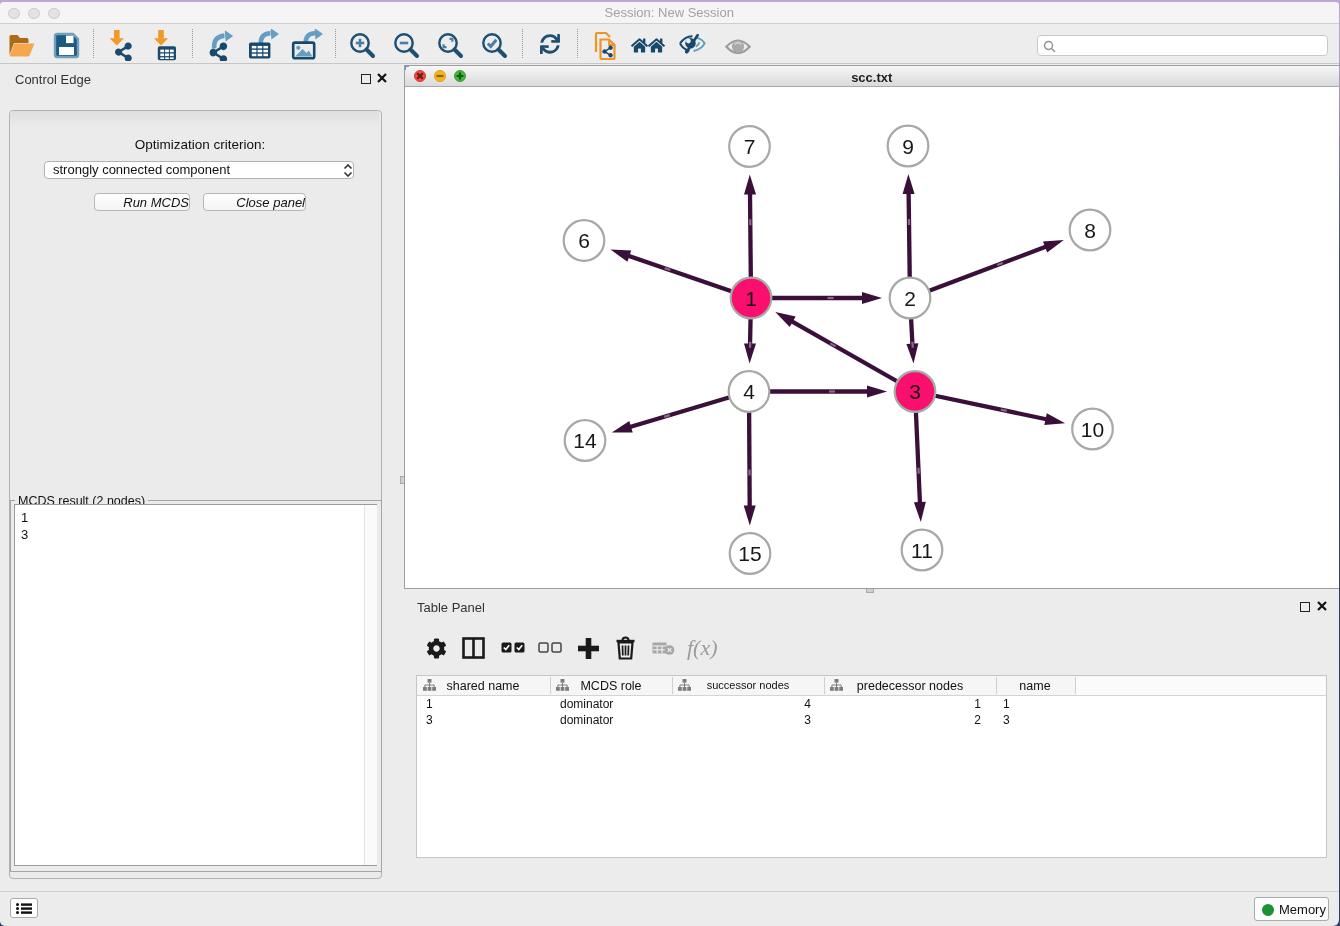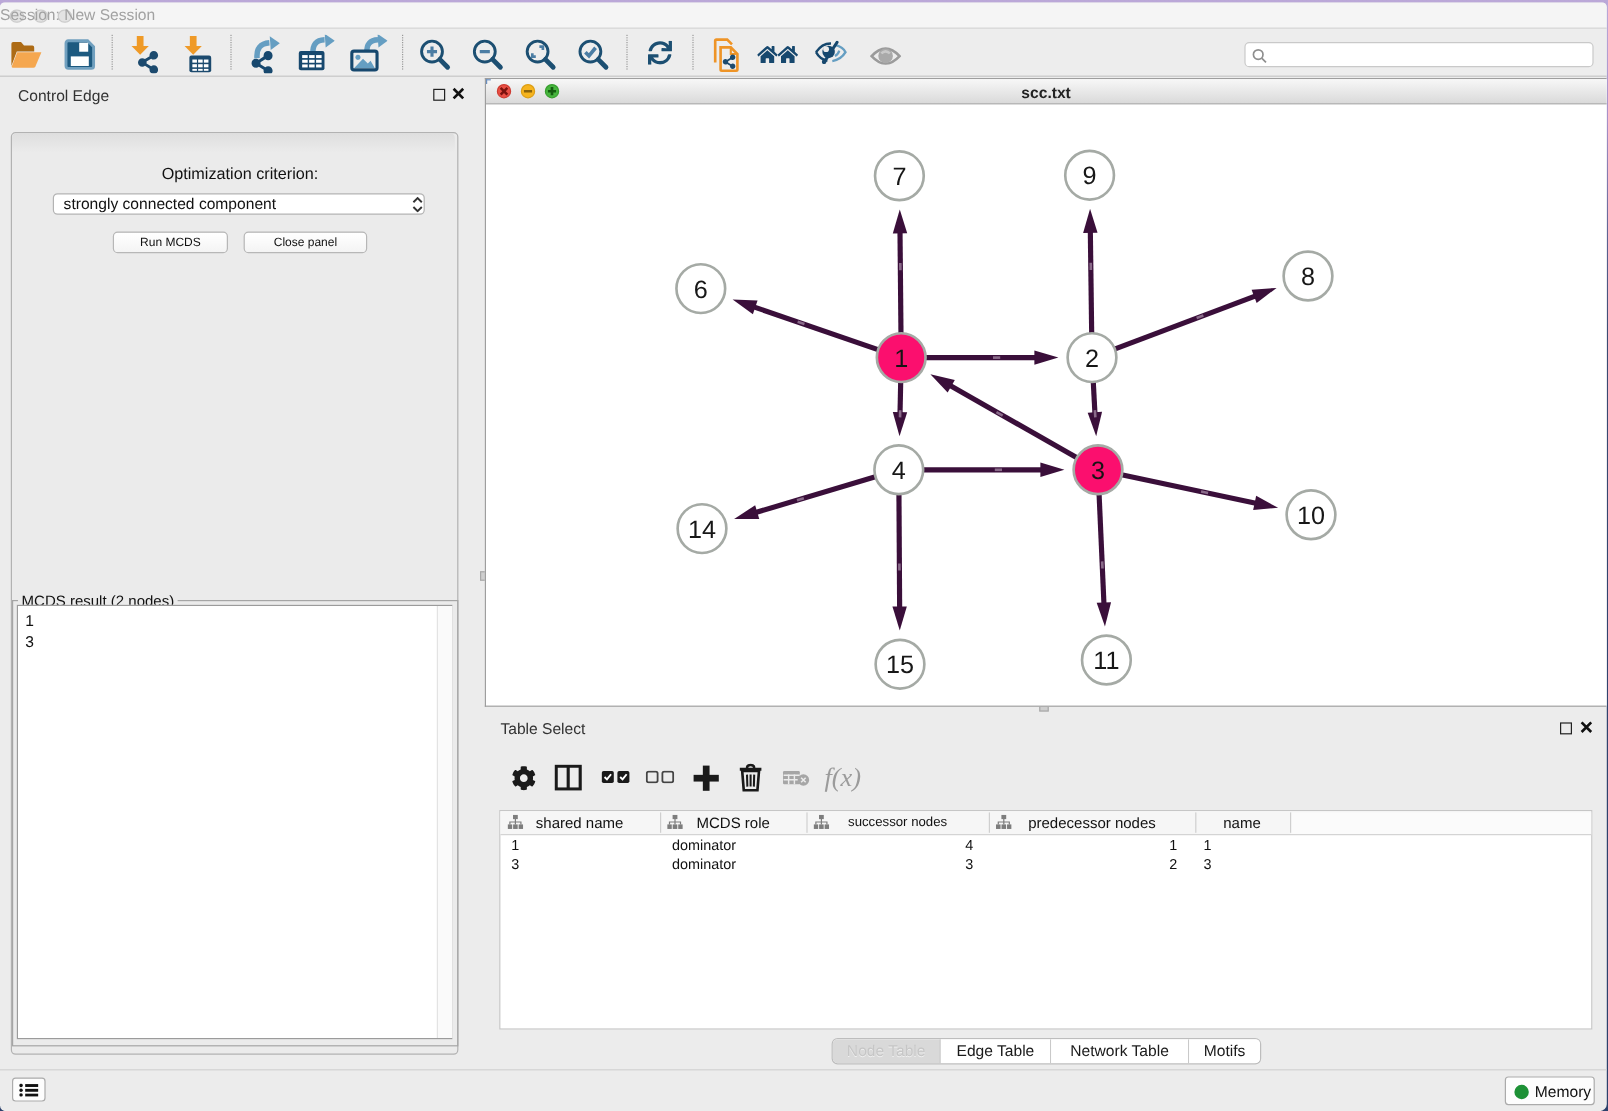--- a/index.html
+++ b/index.html
@@ -6,40 +6,40 @@
   body{width:1340px;height:926px;overflow:hidden;position:relative;
        font-family:"Liberation Sans",sans-serif;
        background:linear-gradient(180deg,#bba8d8 0px,#a88fc8 100px,#5c6191 200px,#3b4a72 280px,#31436e 500px,#2c406b 926px);}
   .app{position:absolute;transform:translateZ(0);left:0;top:2px;width:1338.5px;height:924px;background:#ececec;
        border-radius:4px 4px 6px 5px;overflow:hidden;}
   .abs{position:absolute;}
   
   .titlebar{left:0;top:0;width:100%;height:21px;background:#f5f5f5;border-bottom:1px solid #cfcfcf;}
   .gdot{position:absolute;top:5.5px;width:11.5px;height:11.5px;border-radius:50%;
         background:#e3e3e3;border:1px solid #cbcbcb;box-sizing:border-box;}
-  .apptitle{position:absolute;top:3px;left:0;width:100%;text-align:left;
+  .apptitle{position:absolute;top:3px;left:0;width:100%;text-align:center;
             font-size:13px;color:#a2a2a2;}
   
   .toolbar{left:0;top:22px;width:100%;height:39px;background:#ededed;border-bottom:1px solid #c6c6c6;}
   .tsep{position:absolute;top:5px;height:29px;width:0;border-left:1px dotted #999;}
   .ticon{position:absolute;top:0;}
   .search{position:absolute;left:1037px;top:10.5px;width:289px;height:19px;background:#fff;
           border:1px solid #c9c9c9;border-radius:4px;}
   
   .cpheader{font-size:13px;color:#333;}
   .wbtn-sq{position:absolute;width:8px;height:8px;border:1.4px solid #222;}
   .panelborder{position:absolute;border:1px solid #b2b2b2;border-radius:4px;background:#ebebeb;}
   .tabs{position:absolute;display:flex;height:19px;border:1px solid #c2c2c2;border-radius:5px;
         overflow:hidden;background:#fff;box-shadow:0 1px 1px rgba(0,0,0,.08);}
   .tab{font-size:13px;font-weight:normal;color:#1a1a1a;text-align:center;line-height:19px;
        border-right:1px solid #c9c9c9;background:#fff;}
   .tab:last-child{border-right:none;}
   .tab.sel{background:#d9d9d9;color:#c3c3c3;text-shadow:0 1px 0 #f2f2f2;}
   .btn{position:absolute;background:linear-gradient(#ffffff,#f4f4f4);border:1px solid #b7b7b7;
-       border-radius:4px;font-size:10px;color:#111;text-align:center;box-sizing:border-box;}
+       border-radius:4px;font-size:13px;color:#111;text-align:right;box-sizing:border-box;font-style:italic;}
   select.combo{position:absolute;-webkit-appearance:none;appearance:none;background:#fff;
        border:1px solid #b3b3b3;border-radius:4px;font-size:13px;color:#111;padding-left:8px;}
   .groupbox{position:absolute;border:1px solid #9f9f9f;}
   
   .window{left:404px;top:62.5px;width:934.5px;height:524px;border:1px solid #9e9e9e;border-right:none;background:#ffffff;box-sizing:border-box;}
   .wtitle{position:absolute;left:0;top:0;width:100%;height:21px;
           background:linear-gradient(#f7f7f7,#dadada);border-bottom:1px solid #a8a8a8;box-sizing:border-box;}
   .tl{position:absolute;top:4.6px;width:12px;height:12px;border-radius:50%;box-sizing:border-box;}
   .tabs2{position:absolute;display:flex;height:20px;border:1px solid #bdbdbd;border-radius:5px;
         overflow:hidden;background:#fff;}
@@ -316,21 +316,21 @@
       <text x="687.5" y="349.5" text-anchor="middle" font-size="21" fill="#141414" fill-opacity="0.99">10</text>
       <circle cx="517.0" cy="463.0" r="20.3" fill="#ffffff" stroke="#a5aaa5" stroke-width="2.2"></circle>
       <text x="517.0" y="470.5" text-anchor="middle" font-size="21" fill="#141414" fill-opacity="0.99">11</text>
       <circle cx="180.0" cy="353.5" r="20.3" fill="#ffffff" stroke="#a5aaa5" stroke-width="2.2"></circle>
       <text x="180.0" y="361.0" text-anchor="middle" font-size="21" fill="#141414" fill-opacity="0.99">14</text>
       <circle cx="345.0" cy="466.5" r="20.3" fill="#ffffff" stroke="#a5aaa5" stroke-width="2.2"></circle>
       <text x="345.0" y="474.0" text-anchor="middle" font-size="21" fill="#141414" fill-opacity="0.99">15</text>
     </svg>
   </div>
 
-  <div class="abs" style="left:417px;top:598px;font-size:13px;color:#333;">Table Select</div>
+  <div class="abs" style="left:417px;top:598px;font-size:13px;color:#333;">Table Panel</div>
   <div class="wbtn-sq" style="left:1300px;top:600px;"></div>
   <svg class="abs" style="left:1316px;top:598px;" width="12" height="12" viewBox="0 0 12 12">
     <path d="M2,2 L10,10 M10,2 L2,10" stroke="#111" stroke-width="2.2"></path>
   </svg>
   <div id="ttoolbar">
 
     <svg class="abs" style="left:426px;top:635.5px;" width="21" height="21" viewBox="0 0 21 21">
       <g transform="translate(0.2,0.2) scale(0.0402)">
           <path d="M487.4 315.7l-42.6-24.6c4.3-23.2 4.3-47 0-70.2l42.6-24.6c4.9-2.8 7.1-8.6 5.5-14-11.1-35.6-30-67.8-54.7-94.6-3.8-4.1-10-5.1-14.8-2.3L380.8 110c-17.9-15.4-38.5-27.3-60.8-35.1V25.8c0-5.6-3.9-10.5-9.4-11.7-36.7-8.2-74.3-7.8-109.2 0-5.5 1.2-9.4 6.1-9.4 11.7V75c-22.2 7.9-42.8 19.8-60.8 35.1L88.7 85.5c-4.9-2.8-11-1.9-14.8 2.3-24.7 26.7-43.6 58.9-54.7 94.6-1.7 5.4.6 11.2 5.5 14L67.3 221c-4.3 23.2-4.3 47 0 70.2l-42.6 24.6c-4.9 2.8-7.1 8.6-5.5 14 11.1 35.6 30 67.8 54.7 94.6 3.8 4.1 10 5.1 14.8 2.3l42.6-24.6c17.9 15.4 38.5 27.3 60.8 35.1v49.2c0 5.6 3.9 10.5 9.4 11.7 36.7 8.2 74.3 7.8 109.2 0 5.5-1.2 9.4-6.1 9.4-11.7v-49.2c22.2-7.9 42.8-19.8 60.8-35.1l42.6 24.6c4.9 2.8 11 1.9 14.8-2.3 24.7-26.7 43.6-58.9 54.7-94.6 1.5-5.5-.7-11.3-5.6-14.1zM256 336c-44.1 0-80-35.9-80-80s35.9-80 80-80 80 35.9 80 80-35.9 80-80 80z" fill="#1a1a1a"></path>
         </g>
@@ -438,26 +438,20 @@
   <div class="abs" style="left:560px;top:695px;font-size:12px;color:#111;">dominator</div>
   <div class="abs" style="left:672px;top:695px;width:139px;text-align:right;font-size:12px;color:#111;">4</div>
   <div class="abs" style="left:824px;top:695px;width:157px;text-align:right;font-size:12px;color:#111;">1</div>
   <div class="abs" style="left:1003px;top:695px;font-size:12px;color:#111;">1</div>
   <div class="abs" style="left:426px;top:711px;font-size:12px;color:#111;">3</div>
   <div class="abs" style="left:560px;top:711px;font-size:12px;color:#111;">dominator</div>
   <div class="abs" style="left:672px;top:711px;width:139px;text-align:right;font-size:12px;color:#111;">3</div>
   <div class="abs" style="left:824px;top:711px;width:157px;text-align:right;font-size:12px;color:#111;">2</div>
   <div class="abs" style="left:1003px;top:711px;font-size:12px;color:#111;">3</div>
 
-  <div class="tabs2" style="left:693px;top:862.5px;">
-    <div class="tab2 sel" style="width:89px;">Node Table</div>
-    <div class="tab2" style="width:91px;">Edge Table</div>
-    <div class="tab2" style="width:114px;">Network Table</div>
-    <div class="tab2" style="width:59px;">Motifs</div>
-  </div>
 
   <div class="abs" style="left:0;top:889px;width:100%;height:0;border-top:1px solid #d2d2d2;"></div>
   <div class="statusbtn" style="left:10px;top:896px;width:28px;height:20px;"></div>
   <svg class="abs" style="left:16px;top:901px;" width="16" height="11" viewBox="0 0 16 11">
     <circle cx="1.5" cy="1.5" r="1.5" fill="#111"></circle>
       <rect x="5" y="0.4" width="11" height="2.4" fill="#111"></rect>
     <circle cx="1.5" cy="5.5" r="1.5" fill="#111"></circle>
       <rect x="5" y="4.4" width="11" height="2.4" fill="#111"></rect>
     <circle cx="1.5" cy="9.5" r="1.5" fill="#111"></circle>
       <rect x="5" y="8.4" width="11" height="2.4" fill="#111"></rect>

